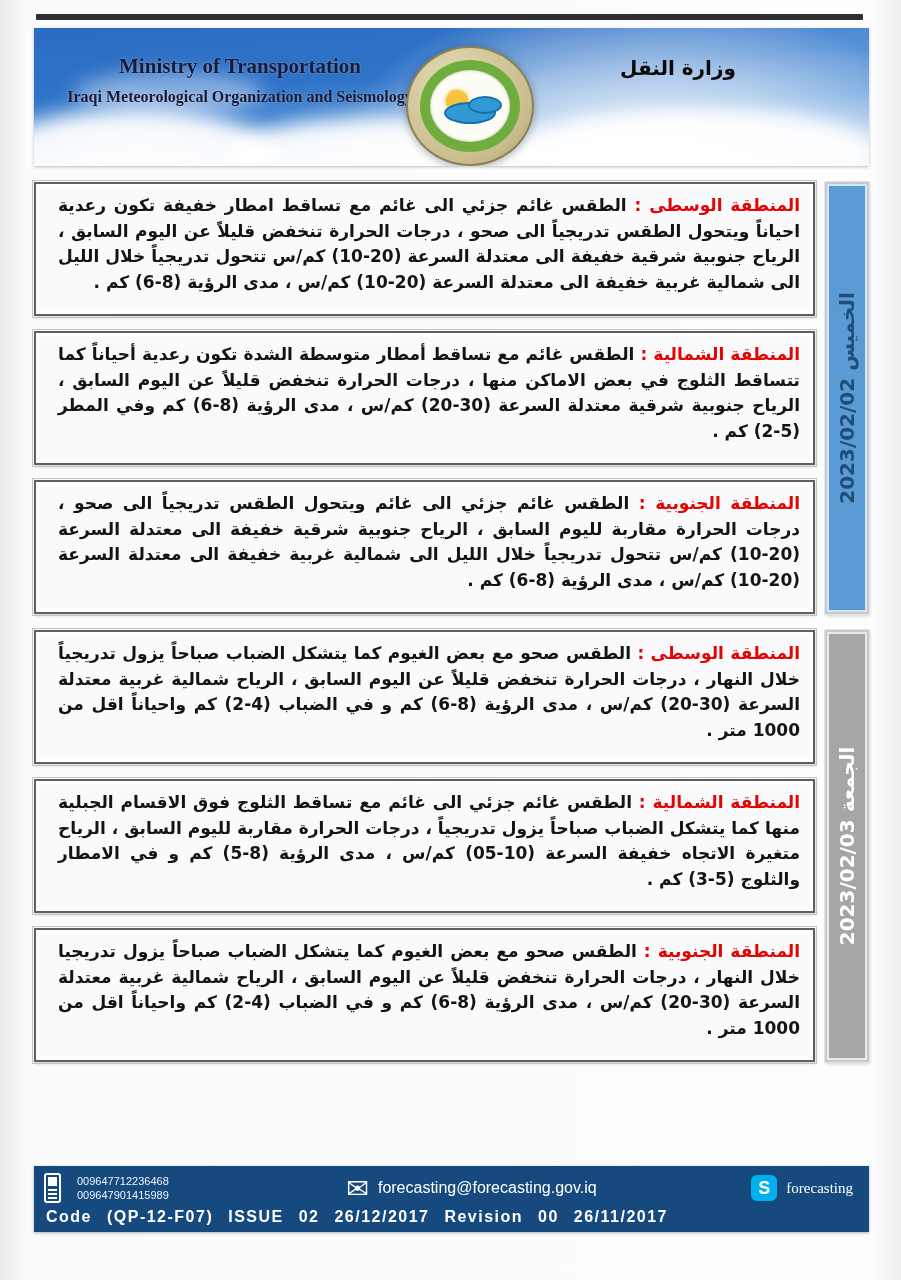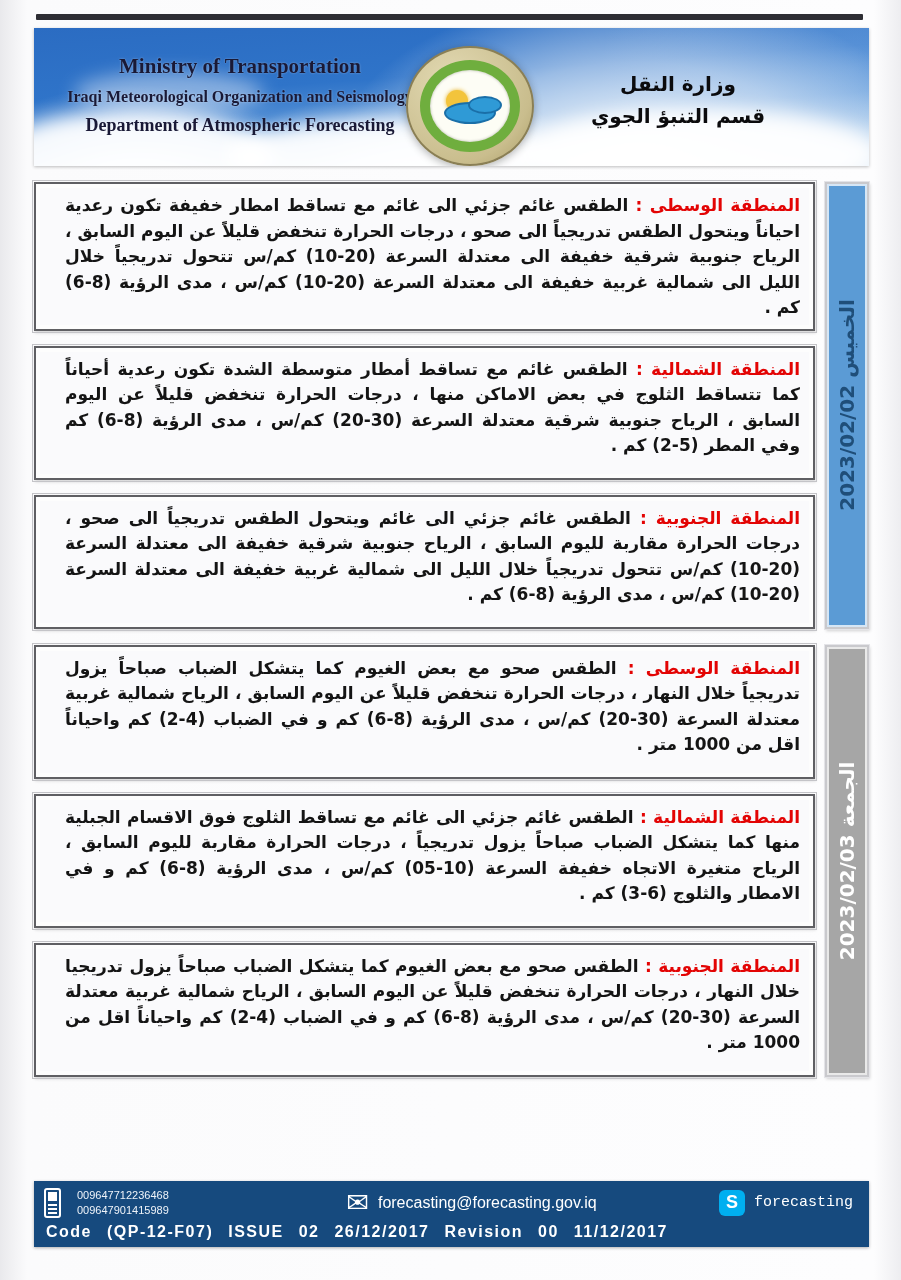--- a/index.html
+++ b/index.html
@@ -37,21 +37,21 @@
 
   .eng-block {
     position:absolute; left:26px; top:26px; width:360px; text-align:center;
     color:#191936; font-family:"Liberation Serif", serif; text-shadow:0 0 2px rgba(255,255,255,.4);
   }
   .eng-l1 { font-size:21px; font-weight:bold; margin-bottom:9px; }
   .eng-l2 { font-size:16px; font-weight:bold; margin-bottom:9px; }
   .eng-l3 { font-size:18px; font-weight:bold; }
 
   .arb-block {
-    position:absolute; right:26px; top:44px; width:330px; text-align:center;
+    position:absolute; right:26px; top:28px; width:330px; text-align:center;
     direction:rtl; color:#0b0b0d; font-weight:bold;
   }
   .arb-l1 { font-size:20px; margin-bottom:8px; }
   .arb-l2 { font-size:16px; margin-bottom:8px; }
   .arb-l3 { font-size:20px; }
 
   .seal {
     position:absolute; left:372px; top:18px; width:128px; height:120px; border-radius:50%;
     background:radial-gradient(circle at 35% 30%, #e3dab4, #c9bd8d 70%, #a99c66);
     border:2px solid #8a7f55; display:flex; align-items:center; justify-content:center;
@@ -71,21 +71,21 @@
   
   .day-group { display:flex; margin-top:16px; gap:10px; align-items:stretch; }
   .boxes { flex:1; display:flex; flex-direction:column; gap:15px; }
   .fbox {
     min-height:134px;
     background:#fafafc;
     border:2px solid #5f5f63;
     outline:1px solid #c4c4c8;
     outline-offset:1px;
     box-shadow:inset 0 0 0 4px #fdfdfd, 1px 2px 3px rgba(0,0,0,.15);
-    padding:9px 13px 8px 29px;
+    padding:9px 13px 8px 22px;
   }
   .fbox p { direction:rtl; text-align:justify; font-size:17px; line-height:25.5px; font-weight:bold; color:#141414; }
   .region-title { color:#e30404; }
 
   .datebar {
     width:44px; border:2px solid #c9c9cd; outline:1px solid #e4e4e8;
     box-shadow:inset 0 0 0 2px rgba(255,255,255,.75), 1px 2px 3px rgba(0,0,0,.18);
     display:flex; align-items:center; justify-content:center; overflow:visible;
   }
   .date-text {
@@ -104,54 +104,52 @@
   .phone-icon::before { content:""; position:absolute; left:2px; top:2px; right:2px; height:9px; background:#fff; }
   .phone-icon::after  { content:""; position:absolute; left:2px; bottom:2px; right:2px; height:11px;
     background:repeating-linear-gradient(0deg,#fff 0 2px,transparent 2px 4px); }
   .phone-nums { font-size:11px; line-height:1.3; color:#eef3f9; font-family:"Liberation Sans",sans-serif; }
   .email-cluster { flex:1; display:flex; align-items:center; justify-content:center; gap:9px; }
   .envelope-icon { font-size:27px; line-height:1; color:#fff; }
   .email-text { font-size:16px; font-family:"Liberation Sans",sans-serif; }
   .skype-cluster { width:190px; display:flex; align-items:center; justify-content:flex-end; gap:9px; padding-right:6px; }
   .skype-icon { width:26px; height:26px; border-radius:6px; background:#00aff0; color:#fff; font-weight:bold;
     font-size:18px; display:flex; align-items:center; justify-content:center; font-family:"Liberation Sans",sans-serif; }
-  .skype-name { font-size:15px; font-family:Liberation Mono, monospace; }
+  .skype-name { font-size:15px; font-family:Liberation Serif, serif; }
   .code-row { margin-top:5px; font-family:"Liberation Sans",sans-serif; font-size:16px; font-weight:bold;
     letter-spacing:1.5px; word-spacing:9px; white-space:nowrap; padding:0 2px 2px 2px; }
 </style>
 </head>
 <body>
 
 <div class="scan">
 
   <div class="top-edge"></div>
 
   <div class="sky">
     <div class="cloud c1"></div>
     <div class="cloud c2"></div>
     <div class="cloud c3"></div>
     <div class="cloud c4"></div>
 
     <div class="eng-block">
       <div class="eng-l1">Ministry of Transportation</div>
       <div class="eng-l2">Iraqi Meteorological Organization and Seismology</div>
-      <div class="eng-l3">Department of Atmospheric Forecasting</div>
     </div>
 
     <div class="seal">
       <div class="seal-inner">
         <div class="seal-sun"></div>
         <div class="seal-cloud1"></div>
         <div class="seal-cloud2"></div>
       </div>
     </div>
 
     <div class="arb-block">
       <div class="arb-l1">وزارة النقل</div>
-      <div class="arb-l3">قسم التنبؤ الجوي</div>
     </div>
   </div>
 
   <div class="day-group">
     <div class="boxes">
       <div class="fbox">
         <p><span class="region-title">المنطقة الوسطى :</span> <span>الطقس غائم جزئي الى غائم مع تساقط امطار خفيفة تكون رعدية احياناً ويتحول الطقس تدريجياً الى صحو ، درجات الحرارة تنخفض قليلاً عن اليوم السابق ، الرياح جنوبية شرقية خفيفة الى معتدلة السرعة (20-10) كم/س تتحول تدريجياً خلال الليل الى شمالية غربية خفيفة الى معتدلة السرعة (20-10) كم/س ، مدى الرؤية (8-6) كم .</span></p>
       </div>
       <div class="fbox">
         <p><span class="region-title">المنطقة الشمالية :</span> <span>الطقس غائم مع تساقط أمطار متوسطة الشدة تكون رعدية أحياناً كما تتساقط الثلوج في بعض الاماكن منها ، درجات الحرارة تنخفض قليلاً عن اليوم السابق ، الرياح جنوبية شرقية معتدلة السرعة (30-20) كم/س ، مدى الرؤية (8-6) كم وفي المطر (5-2) كم .</span></p>
@@ -164,21 +162,21 @@
       <span class="date-text" style="color: rgb(31, 78, 121);">الخميس 2023/02/02</span>
     </div>
   </div>
 
   <div class="day-group">
     <div class="boxes">
       <div class="fbox">
         <p><span class="region-title">المنطقة الوسطى :</span> <span>الطقس صحو مع بعض الغيوم كما يتشكل الضباب صباحاً يزول تدريجياً خلال النهار ، درجات الحرارة تنخفض قليلاً عن اليوم السابق ، الرياح شمالية غربية معتدلة السرعة (30-20) كم/س ، مدى الرؤية (8-6) كم و في الضباب (4-2) كم واحياناً اقل من 1000 متر .</span></p>
       </div>
       <div class="fbox">
-        <p><span class="region-title">المنطقة الشمالية :</span> <span>الطقس غائم جزئي الى غائم مع تساقط الثلوج فوق الاقسام الجبلية منها كما يتشكل الضباب صباحاً يزول تدريجياً ، درجات الحرارة مقاربة لليوم السابق ، الرياح متغيرة الاتجاه خفيفة السرعة (10-05) كم/س ، مدى الرؤية (8-6) كم و في الامطار والثلوج (6-3) كم .</span></p>
+        <p><span class="region-title">المنطقة الشمالية :</span> <span>الطقس غائم جزئي الى غائم مع تساقط الثلوج فوق الاقسام الجبلية منها كما يتشكل الضباب صباحاً يزول تدريجياً ، درجات الحرارة مقاربة لليوم السابق ، الرياح متغيرة الاتجاه خفيفة السرعة (10-05) كم/س ، مدى الرؤية (8-5) كم و في الامطار والثلوج (5-3) كم .</span></p>
       </div>
       <div class="fbox">
         <p><span class="region-title">المنطقة الجنوبية :</span> <span>الطقس صحو مع بعض الغيوم كما يتشكل الضباب صباحاً يزول تدريجيا خلال النهار ، درجات الحرارة تنخفض قليلاً عن اليوم السابق ، الرياح شمالية غربية معتدلة السرعة (30-20) كم/س ، مدى الرؤية (8-6) كم و في الضباب (4-2) كم واحياناً اقل من 1000 متر .</span></p>
       </div>
     </div>
     <div class="datebar" style="background-color: rgb(166, 166, 166);">
       <span class="date-text" style="color: rgb(255, 255, 255);">الجمعة 2023/02/03</span>
     </div>
   </div>
 
@@ -193,16 +191,16 @@
       </div>
       <div class="email-cluster">
         <span class="envelope-icon">✉</span>
         <span class="email-text">forecasting@forecasting.gov.iq</span>
       </div>
       <div class="skype-cluster">
         <span class="skype-icon">S</span>
         <span class="skype-name">forecasting</span>
       </div>
     </div>
-    <div class="code-row">Code  (QP-12-F07)  ISSUE  02  26/12/2017  Revision  00  11/12/2017</div>
+    <div class="code-row">Code  (QP-12-F07)  ISSUE  02  26/12/2017  Revision  00  26/11/2017</div>
   </div>
 
 </div>
 
 </body></html>

